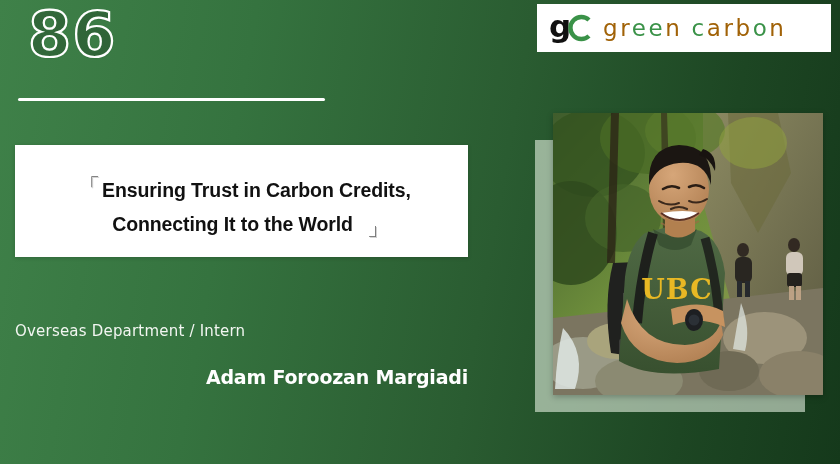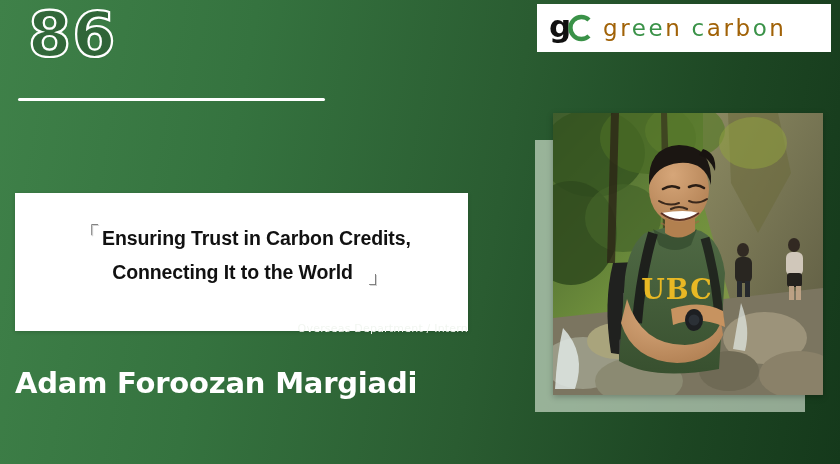--- a/index.html
+++ b/index.html
@@ -73,24 +73,23 @@
   .logo-word .k { color: #a16207; }
   .logo-word .g { color: #3a9248; }
   .logo-word .sp { display: inline-block; width: 9px; }
 
   
   .title-card {
     position: absolute;
     left: 15px;
     top: 145px;
     width: 453px;
-    height: 138px;
+    height: 112px;
     background: #ffffff;
     box-shadow: 0 1px 4px rgba(0,0,0,0.18);
-    margin-top: 48px;
   }
   .title-inner {
     position: absolute;
     left: 0;
     top: 28px;
     width: 100%;
     text-align: center;
     color: #111111;
     font-family: "Liberation Sans", sans-serif;
     font-weight: 700;
@@ -112,36 +111,36 @@
   }
   .bracket.close { top: 4px; margin-left: 14px; }
   .bracket.open { margin-right: 2px; }
 
   
   .role {
     position: absolute;
     left: 15px;
     top: 322px;
     width: 453px;
-    text-align: right;
+    text-align: left;
     color: #f2f6f1;
     font-family: "DejaVu Sans", sans-serif;
-    font-size: 11px;
+    font-size: 15px;
     font-weight: 400;
     letter-spacing: 0.2px;
   }
   .person-name {
     position: absolute;
     left: 15px;
     top: 366px;
     width: 453px;
-    text-align: left;
+    text-align: right;
     color: #ffffff;
     font-family: "DejaVu Sans", sans-serif;
-    font-size: 29px;
+    font-size: 19px;
     font-weight: 700;
     letter-spacing: -0.2px;
   }
 
   
   .photo-shadow {
     position: absolute;
     left: 535px;
     top: 140px;
     width: 270px;

